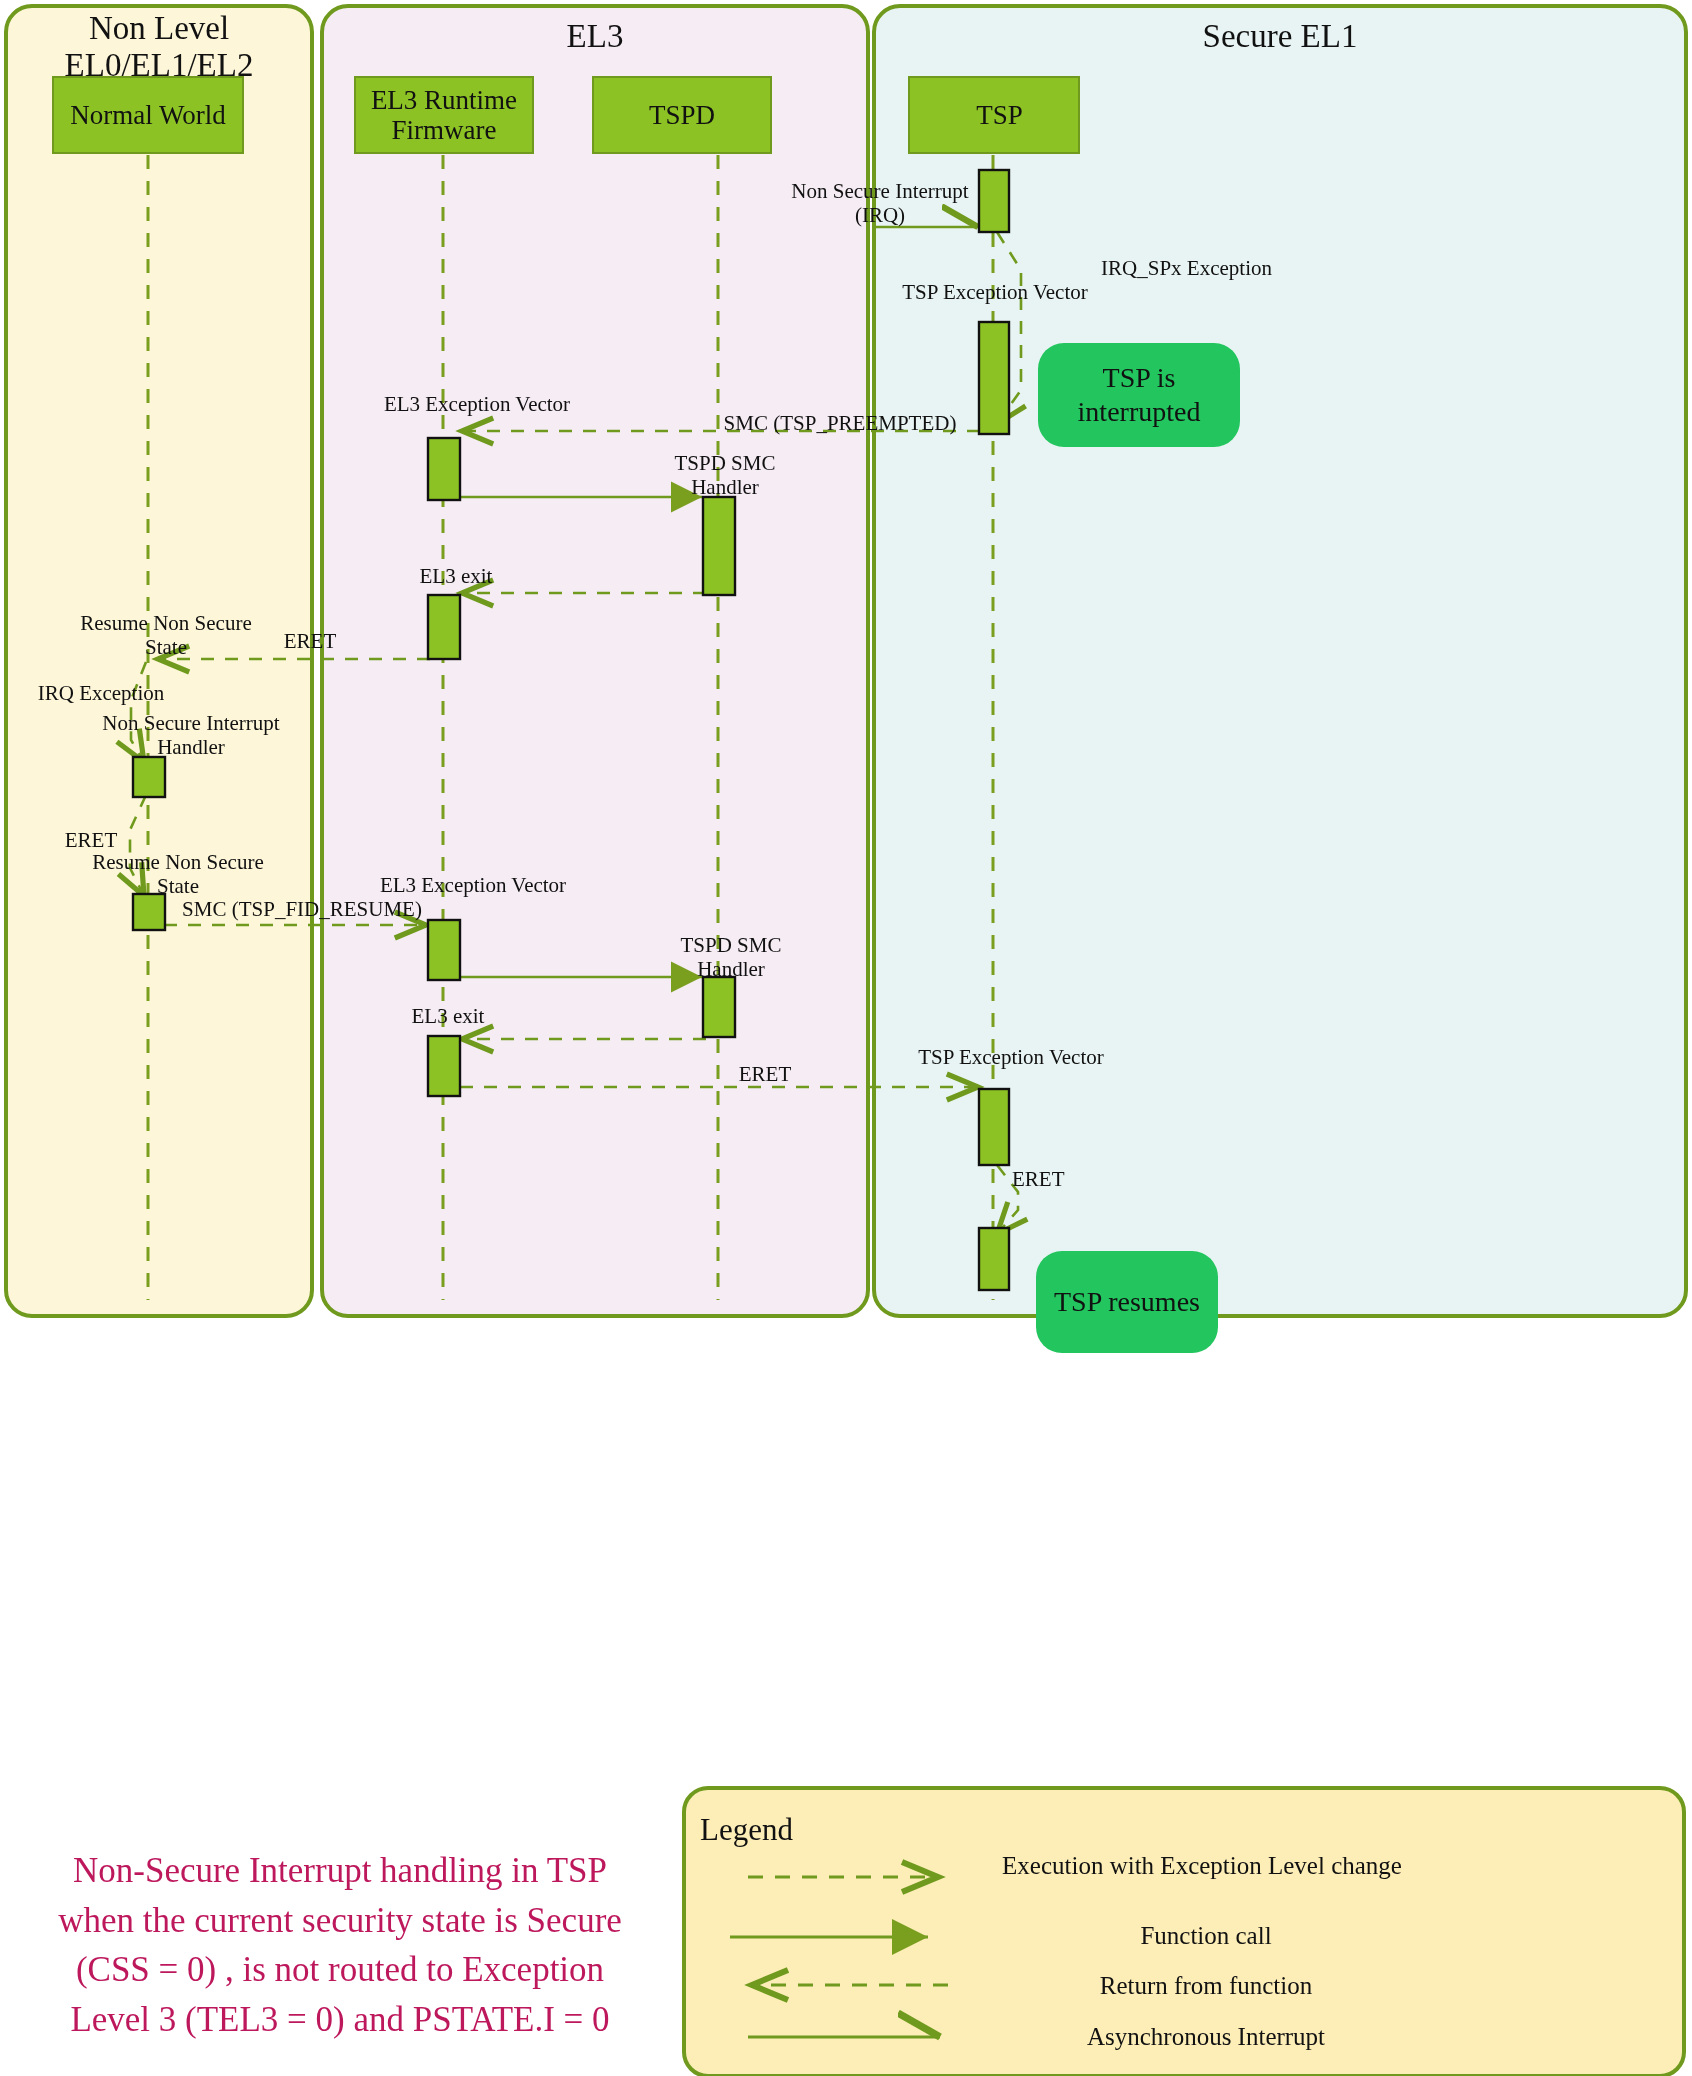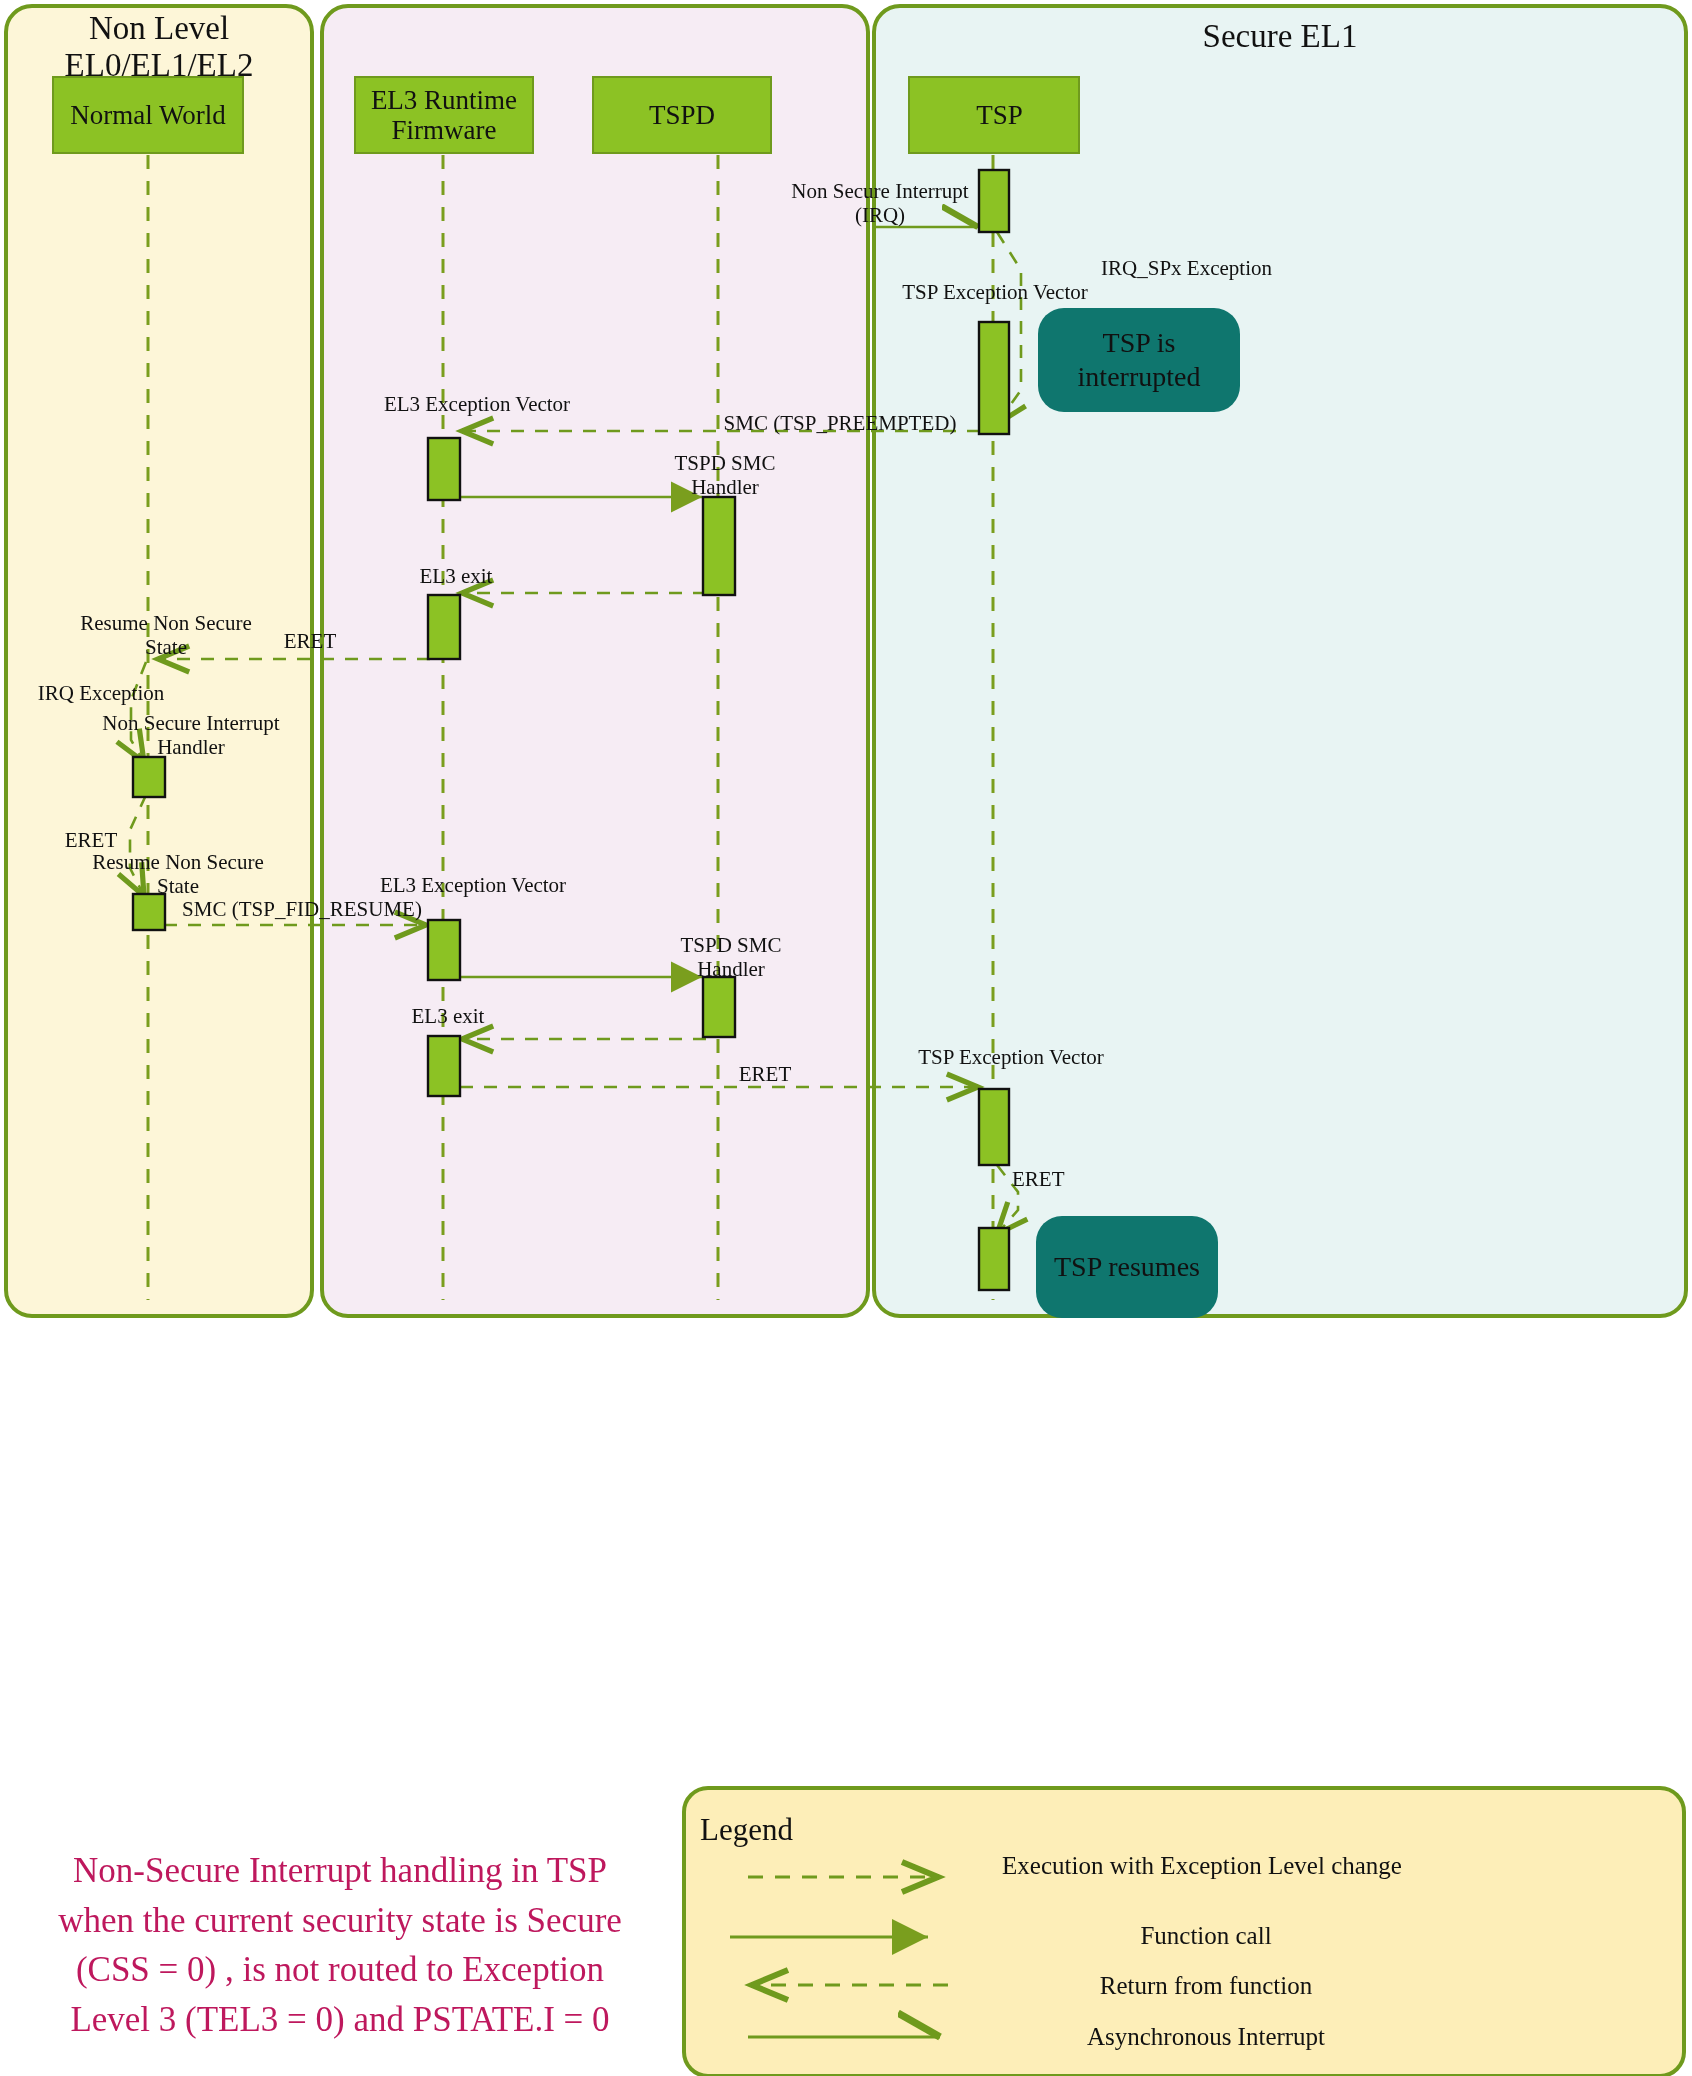--- a/index.html
+++ b/index.html
@@ -5,22 +5,22 @@
   html,body{margin:0;padding:0;background:#ffffff;}
   body{width:1692px;height:2076px;position:relative;
        font-family:"Liberation Serif","DejaVu Serif",serif;color:#1a1a1a;}
   #stage{position:absolute;left:0;top:0;width:1692px;height:2076px;overflow:hidden;}
   svg.layer{position:absolute;left:0;top:0;width:1692px;height:2076px;}
   .panel-title{position:absolute;text-align:center;font-size:33px;line-height:1.12;color:#111;}
   .part-box{position:absolute;display:flex;align-items:center;justify-content:center;
             text-align:center;font-size:27px;line-height:1.12;color:#111;
             background:#8cc224;border:2px solid #6f9a1d;box-sizing:border-box;}
   .note{position:absolute;display:flex;align-items:center;justify-content:center;
-        text-align:center;background:#0f766e;border-radius:26px;font-size:28px;
-        line-height:1.2;color:#111;box-sizing:border-box;}
+        text-align:center;background:#22c55e;border-radius:26px;font-size:28px;
+        line-height:1.2;color:#111;box-sizing:border-box;margin-top:35px;}
   .msg{position:absolute;font-size:21px;line-height:1.12;color:#111;text-align:center;}
   .caption{position:absolute;text-align:center;font-size:35px;line-height:1.42;color:#be185d;}
   .legend-title{position:absolute;font-size:31px;color:#111;}
   .legend-text{position:absolute;text-align:center;font-size:25px;line-height:1.15;color:#111;}
 </style>
 </head>
 <body>
 
 <div id="stage">
 
@@ -99,20 +99,21 @@
     <g stroke="#6f9a1d" fill="none" stroke-width="3">
       <line x1="748" y1="1877" x2="938" y2="1877" stroke-dasharray="15 12" marker-end="url(#openArrowR)"></line>
       <line x1="730" y1="1937" x2="928" y2="1937" marker-end="url(#fillArrowR)"></line>
       <line x1="948" y1="1985" x2="752" y2="1985" stroke-dasharray="15 12" marker-end="url(#openArrowL)"></line>
       <line x1="748" y1="2037" x2="940" y2="2037" marker-end="url(#halfArrow)"></line>
     </g>
   </svg>
 
   <div class="panel-title" style="left:8px;top:10px;width:302px;">Non Level
 EL0/EL1/EL2</div>
+  <div class="panel-title" style="left:324px;top:18px;width:542px;">EL3</div>
   <div class="panel-title" style="left:876px;top:18px;width:808px;">Secure EL1</div>
 
   <div class="part-box" style="left:52px;top:76px;width:192px;height:78px;">Normal World</div>
   <div class="part-box" style="left:354px;top:76px;width:180px;height:78px;">EL3 Runtime
 Firmware</div>
   <div class="part-box" style="left:592px;top:76px;width:180px;height:78px;">TSPD</div>
   <div class="part-box" style="left:908px;top:76px;width:172px;height:78px;padding-left:11px;">TSP</div>
 
   <div class="msg" style="left:790px;top:180px;width:180px;">Non Secure
 Interrupt (IRQ)</div>

